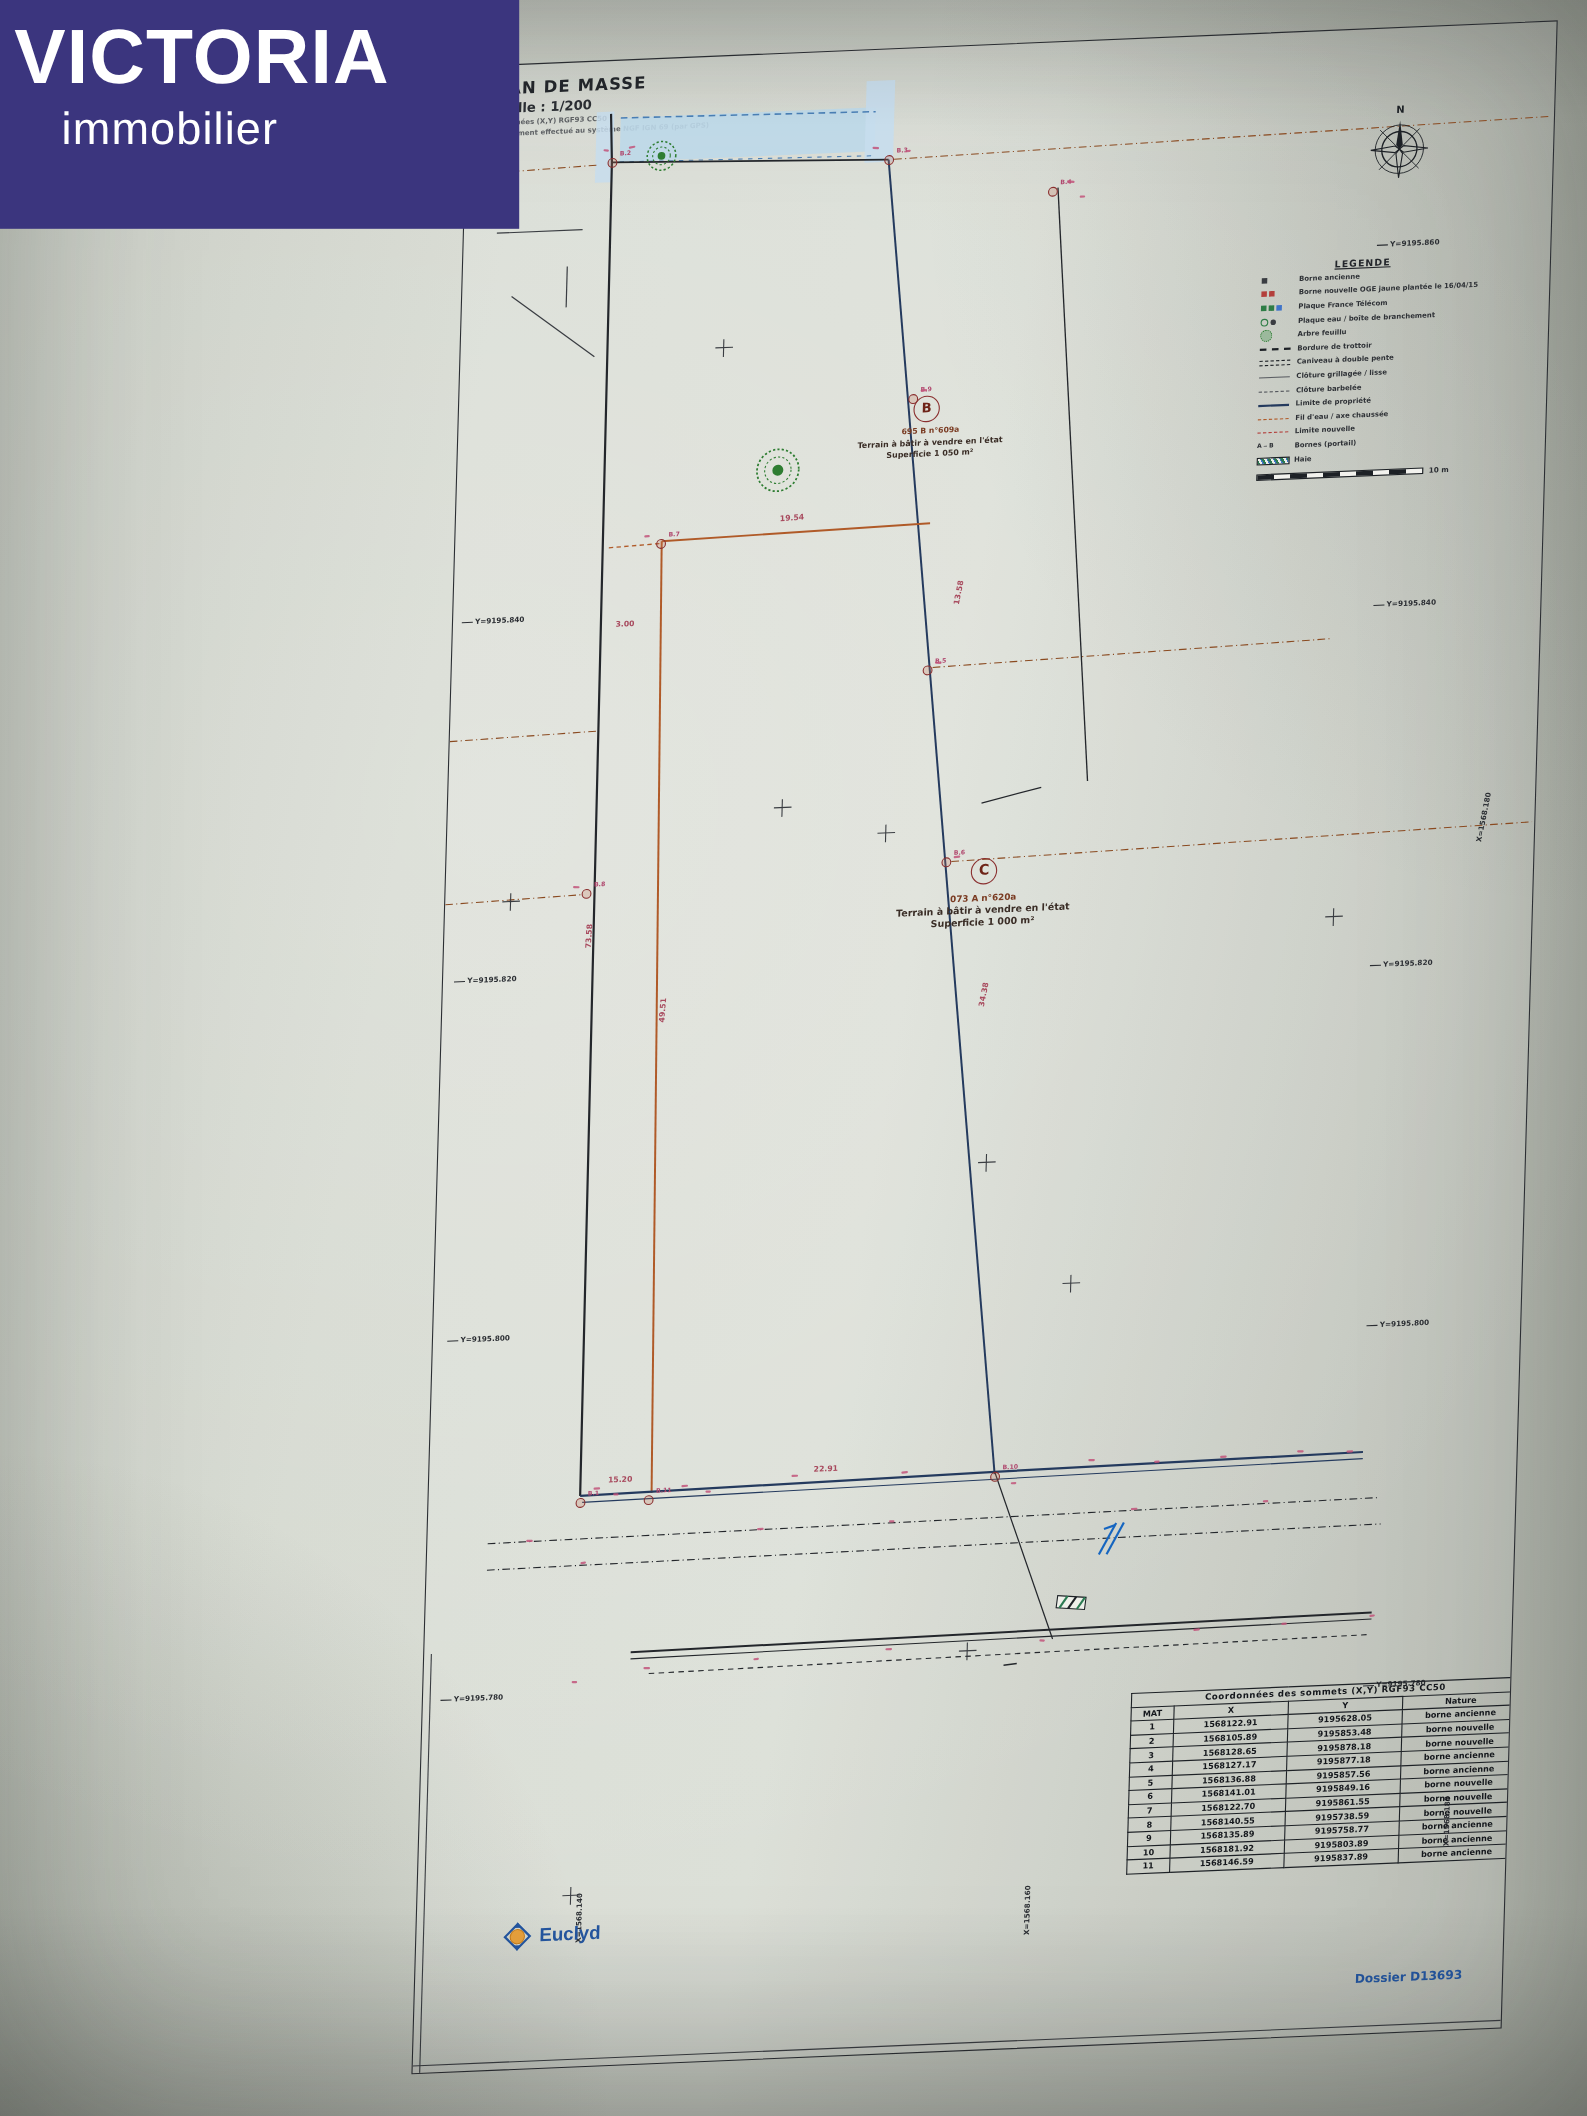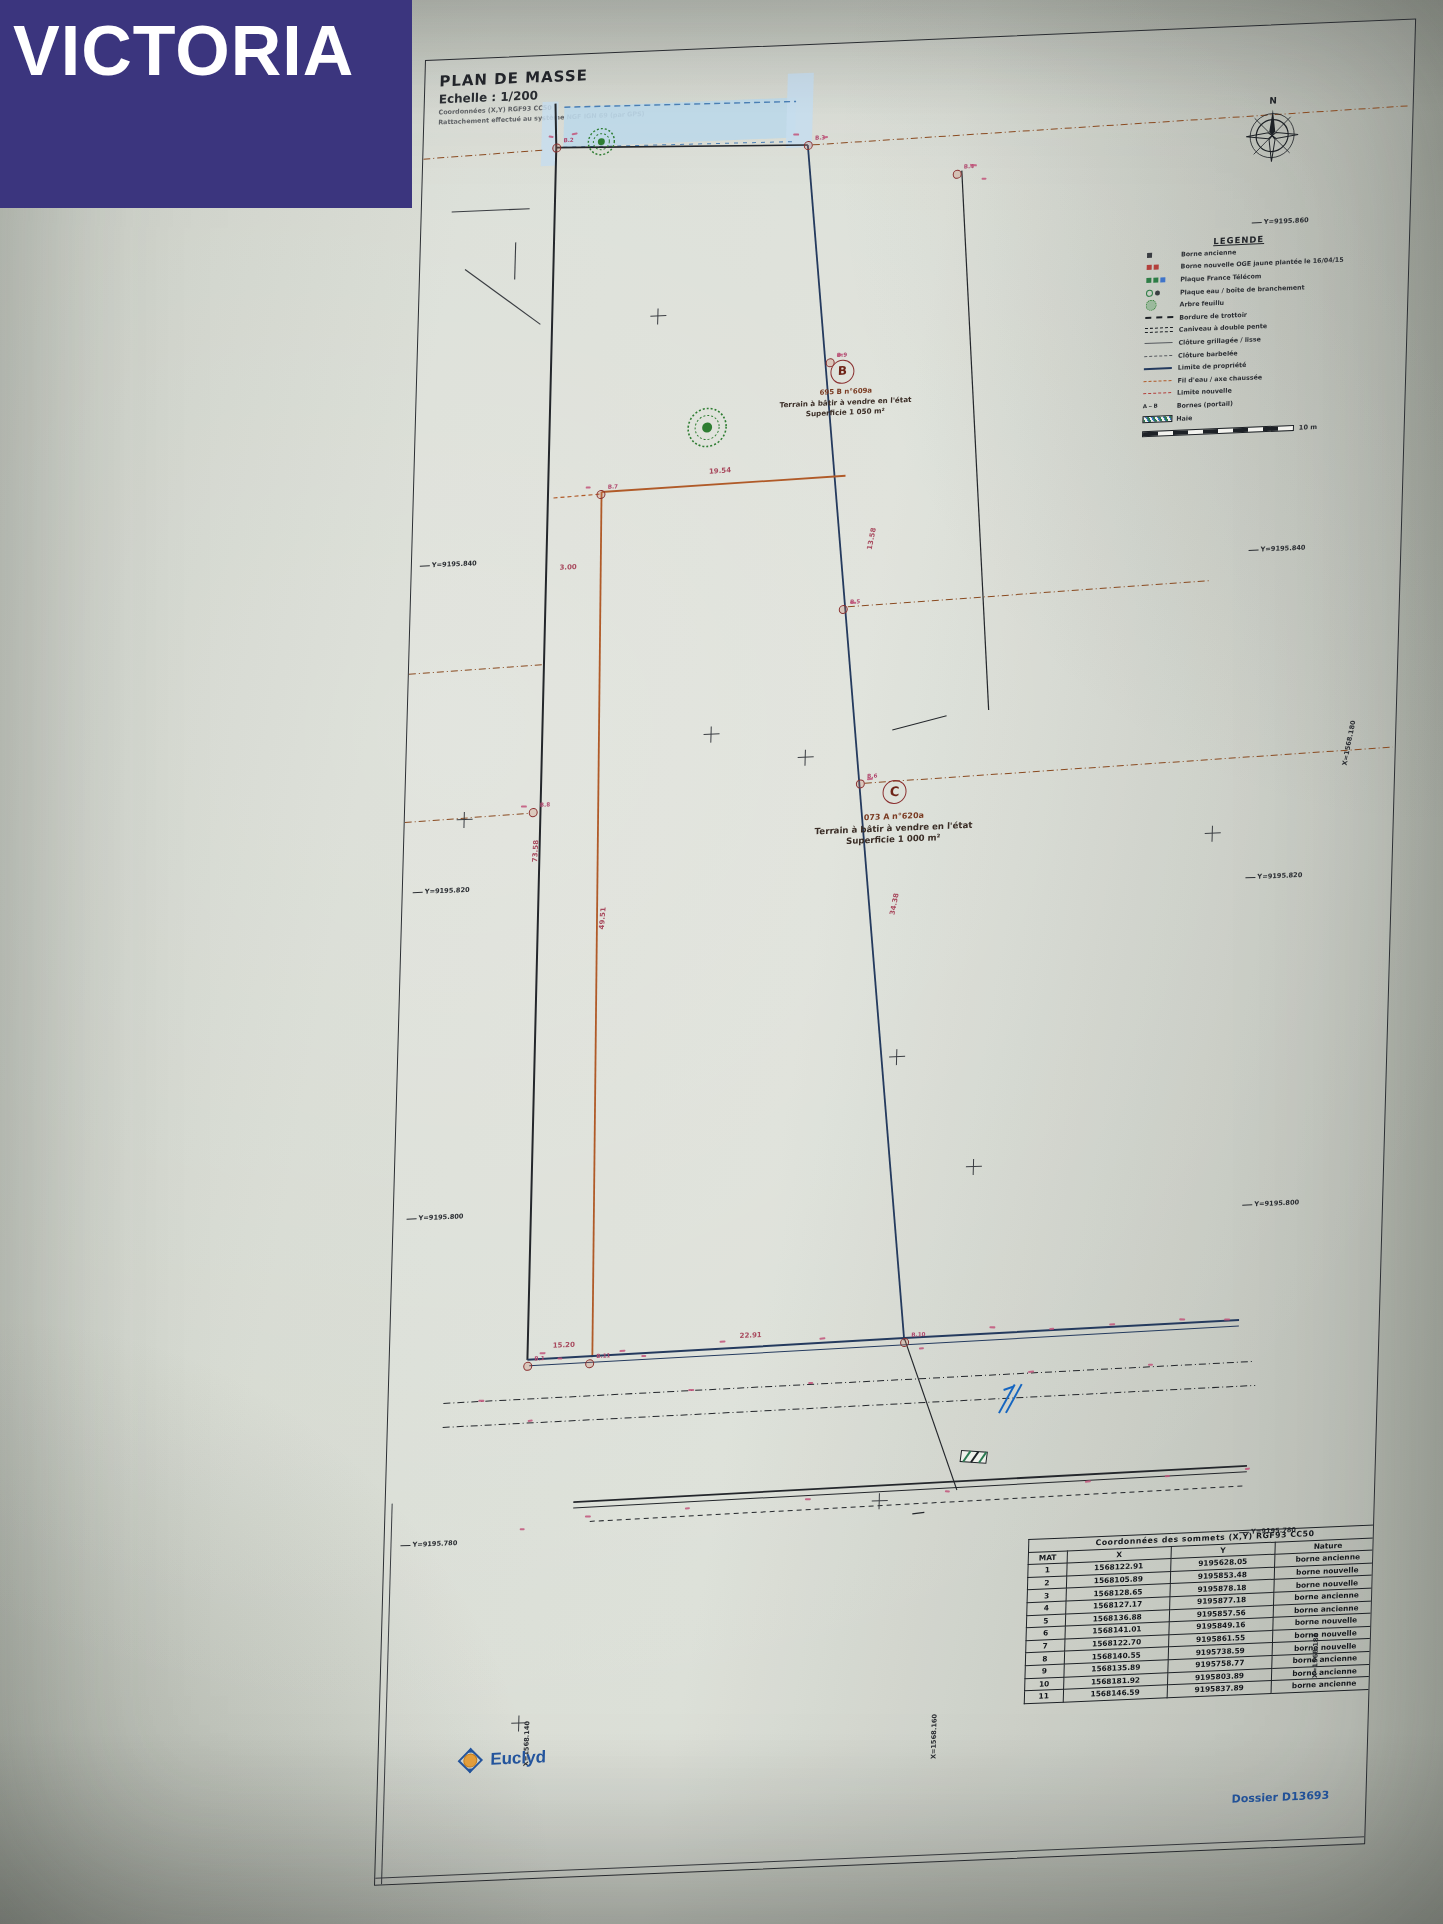--- a/index.html
+++ b/index.html
@@ -7,21 +7,21 @@
     font-family:"DejaVu Sans",sans-serif;
     background:
       radial-gradient(120% 85% at 32% 38%, rgba(255,255,255,.22), rgba(255,255,255,0) 62%),
       radial-gradient(55% 45% at 0% 100%, rgba(52,58,50,.28), rgba(0,0,0,0) 70%),
       radial-gradient(60% 50% at 100% 8%, rgba(70,74,66,.20), rgba(0,0,0,0) 70%),
       linear-gradient(100deg,#c6cac1 0%,#d5d9d0 28%,#d8dcd3 55%,#c2c6bd 78%,#a9ada4 100%),#ccd0c7;
     box-shadow:inset 0 0 190px rgba(38,42,37,.35);}
   .photo:after{content:"";position:absolute;inset:0;pointer-events:none;
       background:linear-gradient(180deg,rgba(0,0,0,.10) 0%,rgba(0,0,0,0) 6%,rgba(0,0,0,0) 90%,rgba(0,0,0,.16) 100%);}
   
-  .brand{position:absolute;left:0;top:0;width:412px;height:208px;background:#3b357e;color:#fff;z-index:50;}
+  .brand{position:absolute;left:0;top:0;width:472px;height:208px;background:#3b357e;color:#fff;z-index:50;}
   .brand .name{font-family:"Liberation Sans",sans-serif;font-weight:700;font-size:70px;letter-spacing:1px;margin:16px 0 0 13px;line-height:1.0;}
   .brand .sub{font-family:"Liberation Sans",sans-serif;font-weight:400;font-size:41px;margin:8px 0 0 56px;letter-spacing:1px;}
   
   .plan{position:absolute;left:425px;top:60px;width:990px;height:1820px;
     transform-origin:0 0;transform:rotate(-2.4deg) skewX(-4deg);
     border:1.6px solid #2b2e33;background:rgba(255,255,255,.12);overflow:hidden;color:#2b2e33;}
   .plan .inEdgeL{position:absolute;left:6px;top:1440px;width:1px;height:380px;background:#3a3d42;}
   .plan .inEdgeB{position:absolute;left:0;bottom:6px;width:100%;height:1px;background:#3a3d42;}
   .tblock{position:absolute;left:14px;top:12px;width:280px;}
   .tblock .t1{font-size:15px;font-weight:700;letter-spacing:1px;color:#23262b;}
@@ -83,20 +83,21 @@
   .euclyd .etxt{font-size:17px;font-weight:700;color:#2456a0;margin-left:6px;font-family:"Liberation Sans",sans-serif;}
   .dossier{position:absolute;left:856px;top:1764px;font-size:11px;font-weight:700;color:#2456a0;}
 </style>
 </head>
 <body>
 
 <div class="photo">
 
   <div class="brand">
     <div class="name">VICTORIA</div>
+    <div class="sub">immobilier</div>
   </div>
 
   <div class="plan">
     <div class="inEdgeL"></div>
     <div class="inEdgeB"></div>
 
     <div class="tblock">
       <div class="t1">PLAN DE MASSE</div>
       <div class="t2">Echelle : 1/200</div>
       <div class="t3">Coordonnées (X,Y) RGF93 CC50</div>

